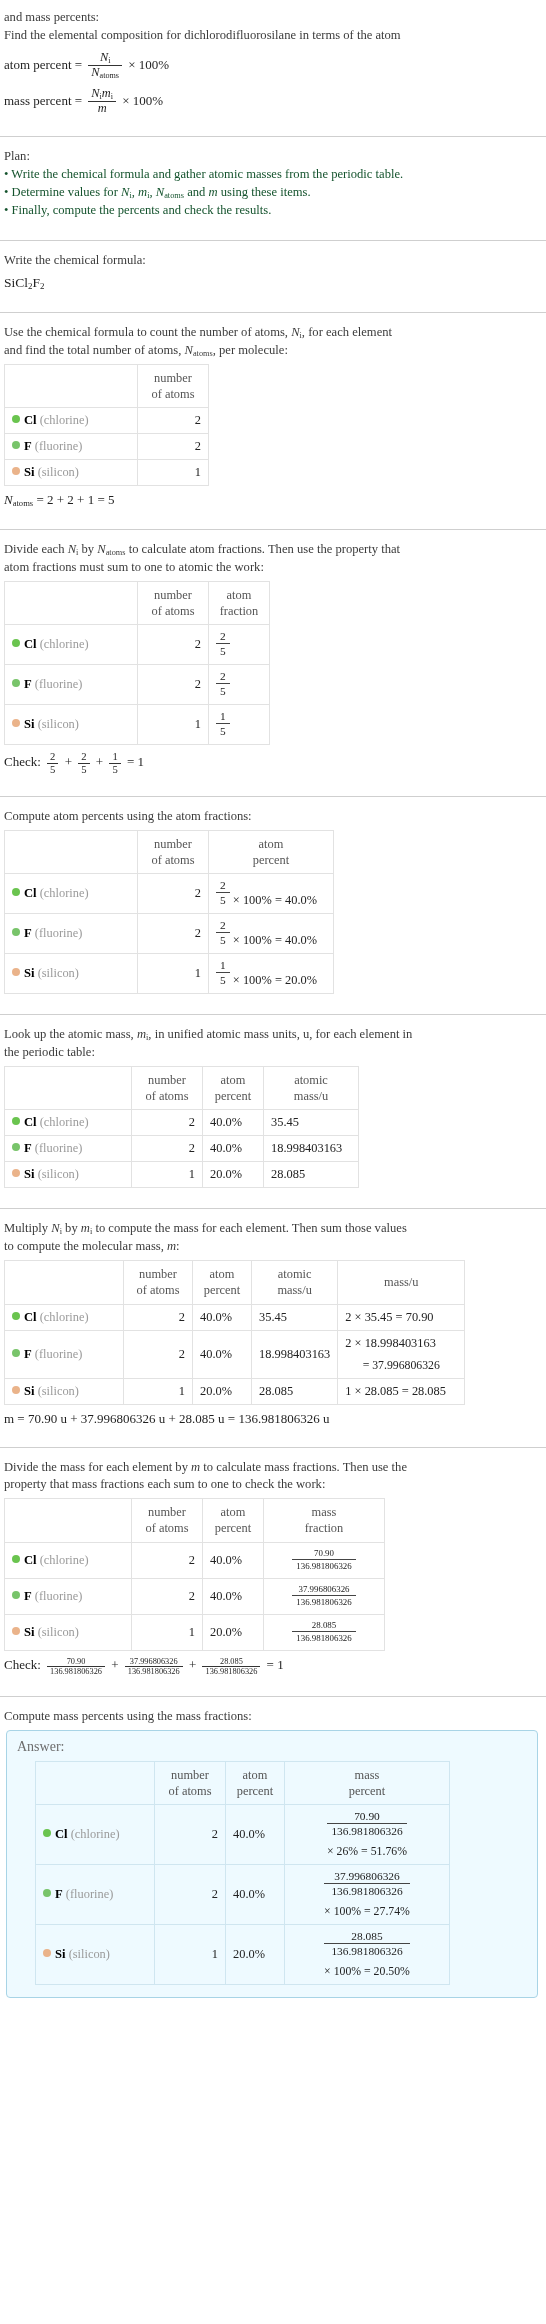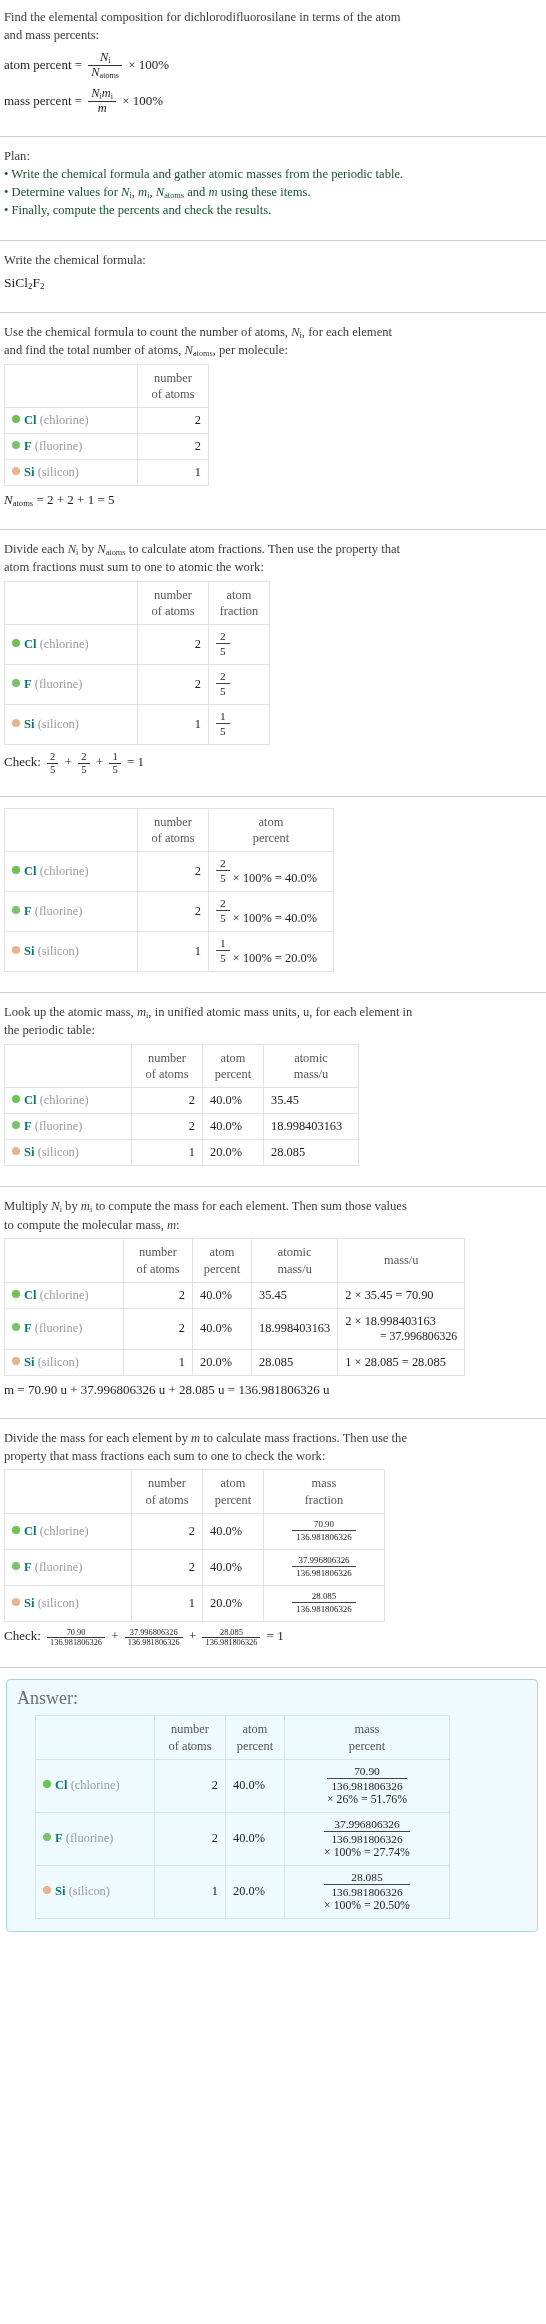--- a/index.html
+++ b/index.html
@@ -34,51 +34,51 @@
   }
   table.grid thead td{
     color:#555;text-align:center;vertical-align:middle;line-height:1.3;
     border-top:1px solid #e2e2e2;
   }
   td.elem{white-space:nowrap;text-align:left;padding-left:8px;}
   td.num{text-align:right;}
   td.ctr{text-align:center;}
   td.lft{text-align:left;}
   .dot{display:inline-block;width:8px;height:8px;border-radius:50%;margin-right:4px;vertical-align:1px;}
-  .sym{font-weight:bold;font-size:12.6px;color:#0f766e;}
+  .sym{font-weight:bold;font-size:12.6px;color:#000000;}
   .nm{color:#9a9a9a;}
   .hdr2{line-height:1.25;}
   
   .answerbox{
     border:1px solid #a8d4e6;
     background:#eefaff;
     border-radius:4px;
     margin:4px 2px 6px 2px;
     padding:8px 10px 12px 10px;
     box-sizing:border-box;
   }
-  .answerlabel{color:#6d6d6d;font-size:18px;margin-bottom:6px;}
+  .answerlabel{color:#6d6d6d;font-size:14px;margin-bottom:6px;}
   .answerbox table.grid td{border-color:#cfe6f0;}
   .answerbox table.grid thead td{color:#555;}
   
   .bfrac{display:inline-block;text-align:center;}
   .bfrac .n{display:block;font-size:.92em;padding:0 4px 1px 4px;}
   .bfrac .d{display:block;font-size:.92em;padding:1px 4px 0 4px;border-top:1px solid #444;}
-  .trail{display:block;text-align:right;font-size:.95em;margin-top:1px;font-family:Liberation Serif, serif;}
+  .trail{display:block;text-align:center;font-size:.95em;margin-top:8px;font-family:Liberation Serif, serif;}
   .nowrap{white-space:nowrap;}
 </style>
 </head>
 <body>
 
 <div class="page">
 
   <div class="sec">
     <div class="pad"></div>
+    <div class="prose">and mass percents:</div>
     <div class="prose">Find the elemental composition for dichlorodifluorosilane in terms of the atom</div>
-    <div class="prose">and mass percents:</div>
 
     <div class="mathline">
       <span>atom percent =</span>
       <span class="frac big">
         <span class="num"><i>N</i><sub>i</sub></span>
         <span class="den"><i>N</i><sub>atoms</sub></span>
       </span>
       <span>× 100%</span>
     </div>
 
@@ -201,20 +201,21 @@
       +
       <span class="frac"><span class="num">1</span><span class="den">5</span></span>
       <span>= 1</span>
     </div>
     <div class="pad"></div>
   </div>
 
   <hr class="rule">
 
   <div class="sec">
+    <div class="prose">Compute atom percents using the atom fractions:</div>
     <table class="grid">
       <thead>
         <tr>
           <td style="min-width:118px;"></td>
           <td class="hdr2" style="min-width:56px;">
             <span>number</span><br><span>of atoms</span>
           </td>
           <td class="hdr2" style="min-width:110px;">
             <span>atom</span><br><span>percent</span>
           </td>
@@ -391,20 +392,21 @@
       +
       <span class="frac" style="font-size:.78em;"><span class="num">28.085</span><span class="den">136.981806326</span></span>
       <span>= 1</span>
     </div>
     <div class="pad"></div>
   </div>
 
   <hr class="rule">
 
   <div class="sec">
+    <div class="prose">Compute mass percents using the mass fractions:</div>
     <div class="answerbox">
       <div class="answerlabel">Answer:</div>
       <table class="grid" style="margin-left:18px;">
         <thead>
           <tr>
             <td style="min-width:104px;"></td>
             <td class="hdr2" style="min-width:56px;">
               <span>number</span><br><span>of atoms</span>
             </td>
             <td class="hdr2" style="min-width:44px;">

